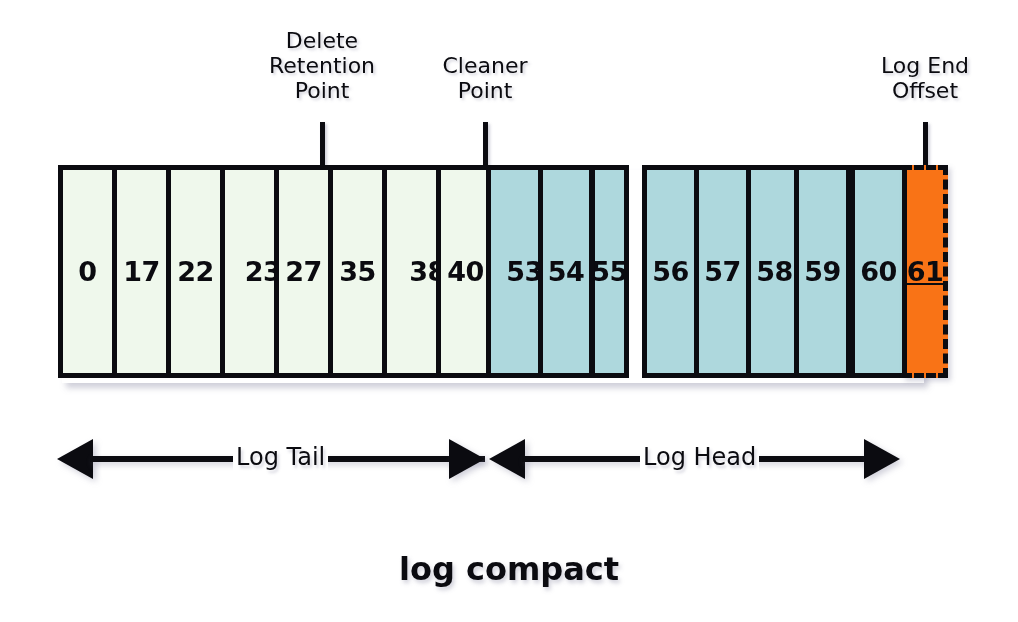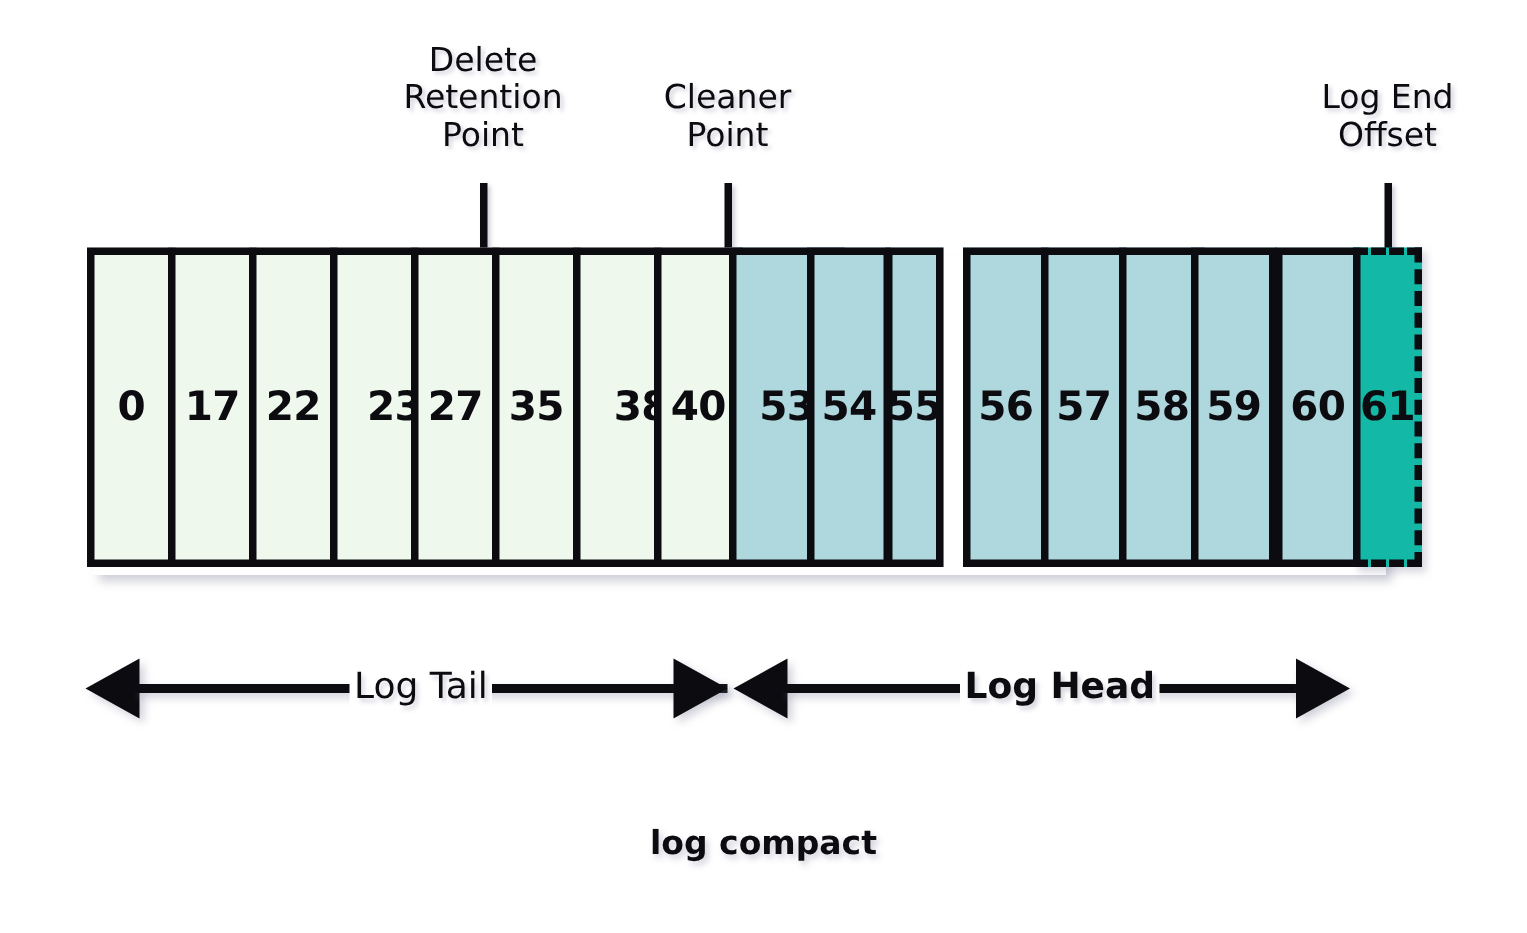--- a/index.html
+++ b/index.html
@@ -52,24 +52,25 @@
     justify-content: center;
     font-size: 27px;
     font-weight: bold;
     color: #0b0b10;
     letter-spacing: -0.5px;
   }
   .cell.green  { background: #eff8ec; }
   .cell.teal   { background: #aed8dd; }
   .cell + .cell { border-left-width: 5px; }
   .cell.dashed {
-    background: #14b8a6;
+    background: #f97316;
     border: 5px dashed #0b0b10;
     border-left: 5px solid #0b0b10;
     box-shadow: 3px 3px 5px rgba(120,120,150,0.30);
+    text-decoration: underline;
   }
   #logbox-shadow {
     position: absolute;
     left: 62px;
     top: 170px;
     width: 862px;
     height: 213px;
     box-shadow: 4px 5px 6px rgba(120,120,150,0.35);
     z-index: 0;
   }
@@ -110,21 +111,21 @@
     text-shadow: 2px 3px 3px rgba(120,120,150,0.30);
   }
 
   
   #caption {
     position: absolute;
     left: 0;
     top: 550px;
     width: 1018px;
     text-align: center;
-    font-size: 22px;
+    font-size: 32px;
     font-weight: bold;
     color: #0b0b10;
     letter-spacing: 0px;
     text-shadow: 2px 3px 4px rgba(120,120,150,0.35);
   }
 </style>
 </head>
 <body>
 
 <div id="stage">
@@ -197,21 +198,21 @@
       </div>
   </div>
 
   <div class="arrow-row" style="left:0px; top:456px; width:958px; height:40px;">
     <div class="arrow-head left" style="left:57px;"></div>
     <div class="arrow-shaft" style="left:90px; width:395px;"></div>
     <div class="arrow-head right" style="left:449px;"></div>
     <div class="arrow-label" style="left:233px; top:-14px;">Log Tail</div>
   </div>
 
-  <div class="arrow-row" style="left:0px; top:456px; width:918px; height:40px;font-weight:bold;">
+  <div class="arrow-row" style="left:0px; top:456px; width:918px; height:40px;">
     <div class="arrow-head left" style="left:489px;"></div>
     <div class="arrow-shaft" style="left:522px; width:344px;"></div>
     <div class="arrow-head right" style="left:864px;"></div>
     <div class="arrow-label" style="left:640px; top:-14px;">Log Head</div>
   </div>
 
   <div id="caption">log compact</div>
 
 </div>
 

